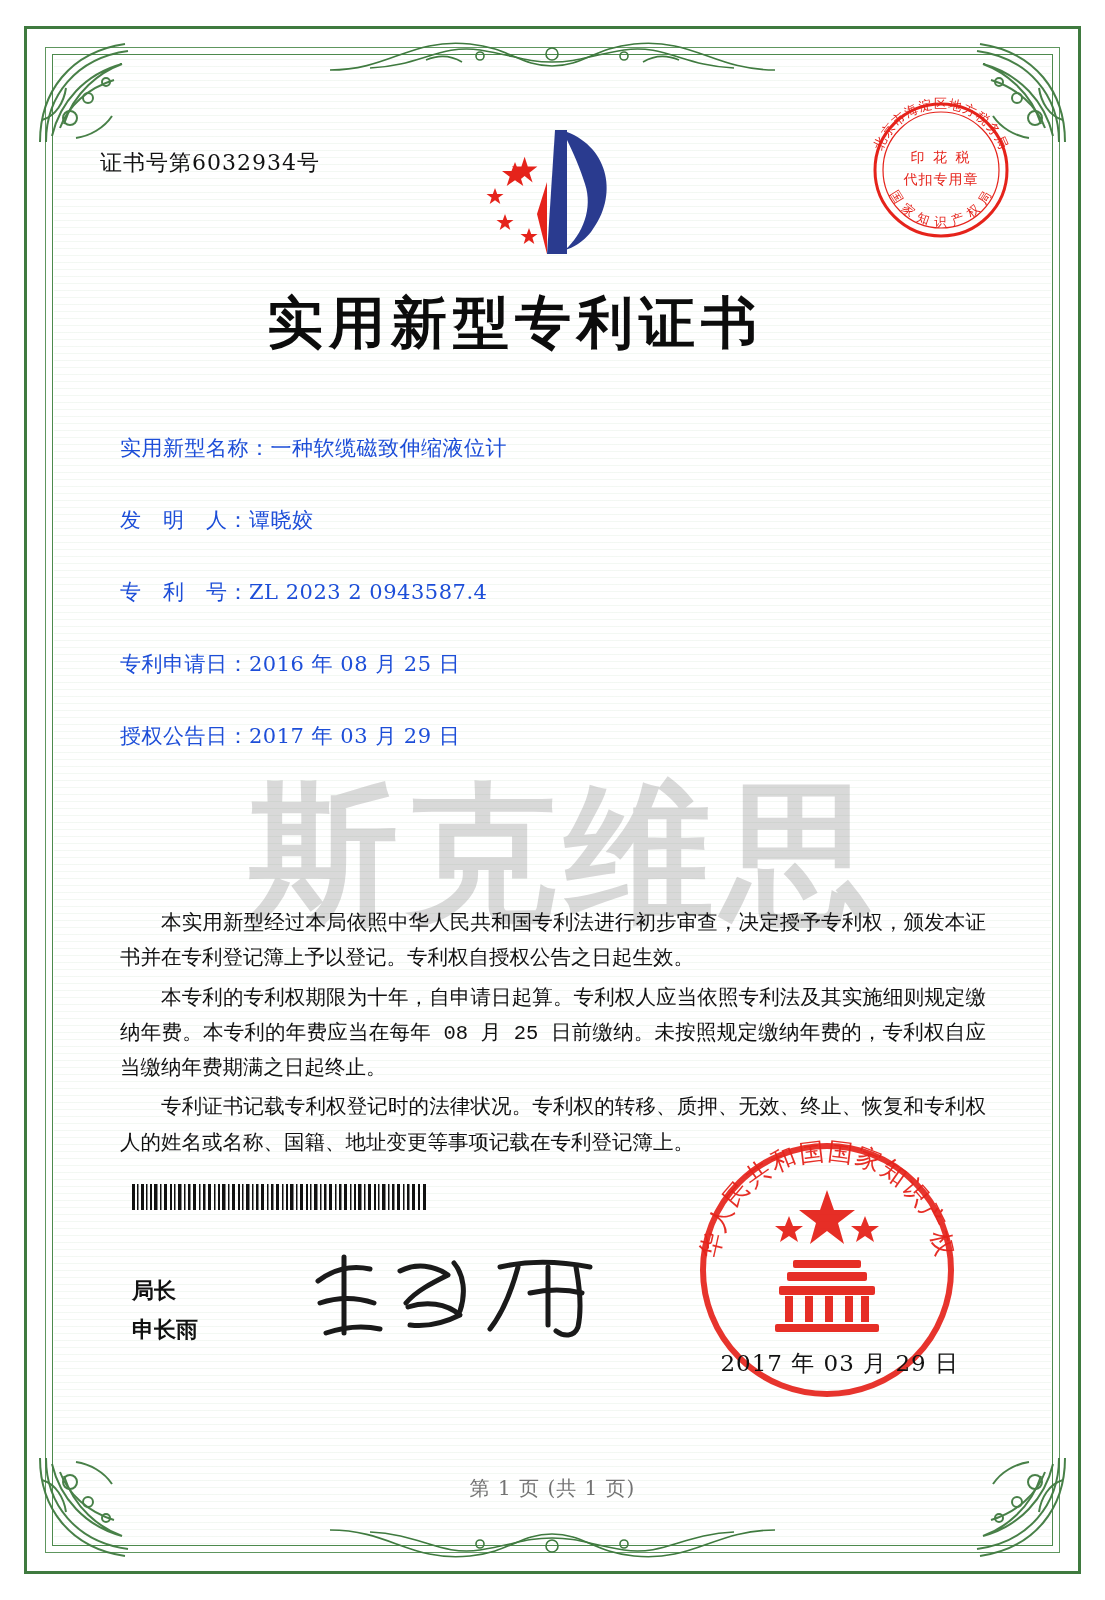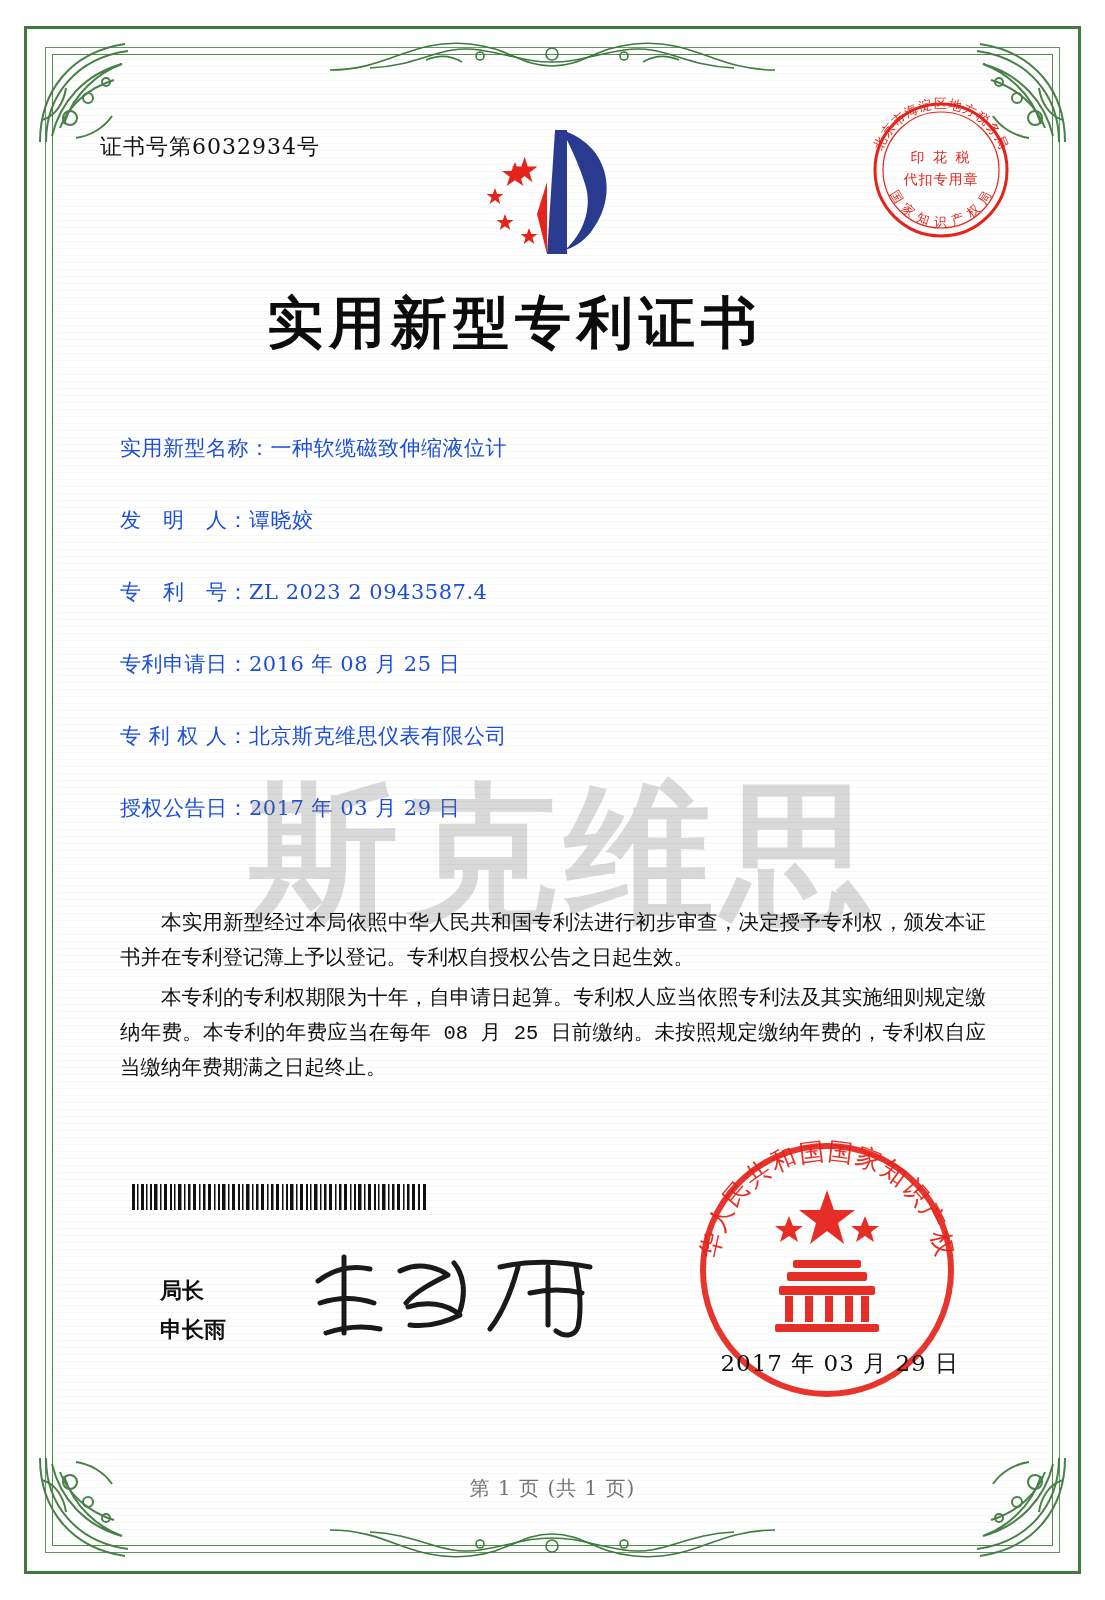--- a/index.html
+++ b/index.html
@@ -80,21 +80,21 @@
   
   .content {
     position: absolute;
     left: 54px; top: 56px;
     width: 997px; height: 1488px;
   }
 
   .cert-number {
     position: absolute;
     left: 46px;
-    top: 76px;
+    top: 92px;
     font-size: 22px;
     color: #111;
     letter-spacing: 1px;
     font-family: "DejaVu Serif", "Liberation Serif", serif;
   }
 
   
   .logo {
     position: absolute;
     left: 405px;
@@ -185,21 +185,20 @@
 
   .signature-block {
     position: absolute;
     left: 78px;
     top: 1215px;
     font-family: "DejaVu Serif", "Liberation Serif", serif;
     font-size: 22px;
     font-weight: bold;
     color: #111;
     line-height: 1.75;
-    margin-left: 28px;
   }
 
   .signature-script {
     position: absolute;
     left: 250px;
     top: 1185px;
     width: 320px;
     height: 110px;
   }
 
@@ -377,32 +376,30 @@
       <div class="field">
         <span class="lbl">发　明　人：</span><span class="val">谭晓姣</span>
       </div>
       <div class="field">
         <span class="lbl">专　利　号：</span><span class="val">ZL 2023 2 0943587.4</span>
       </div>
       <div class="field">
         <span class="lbl">专利申请日：</span><span class="val">2016 年 08 月 25 日</span>
       </div>
       <div class="field">
-        <span class="lbl">专 利 权 人：</span><span class="val">北京斯克维思仪表有限公司</span>
-      </div>
-      <div class="field">
         <span class="lbl">授权公告日：</span><span class="val">2017 年 03 月 29 日</span>
       </div>
     </div>
 
     <div class="watermark">斯克维思</div>
 
     <div class="paragraphs">
       <p>本实用新型经过本局依照中华人民共和国专利法进行初步审查，决定授予专利权，颁发本证书并在专利登记簿上予以登记。专利权自授权公告之日起生效。</p>
       <p>本专利的专利权期限为十年，自申请日起算。专利权人应当依照专利法及其实施细则规定缴纳年费。本专利的年费应当在每年 08 月 25 日前缴纳。未按照规定缴纳年费的，专利权自应当缴纳年费期满之日起终止。</p>
+      <p>专利证书记载专利权登记时的法律状况。专利权的转移、质押、无效、终止、恢复和专利权人的姓名或名称、国籍、地址变更等事项记载在专利登记簿上。</p>
     </div>
 
     <div class="barcode">
       <svg viewBox="0 0 300 26" preserveAspectRatio="none">
         <g fill="#111">
           <rect x="0" y="0" width="3" height="26"></rect>
             <rect x="5" y="0" width="1.5" height="26"></rect>
           <rect x="9" y="0" width="3" height="26"></rect>
             <rect x="14" y="0" width="1.5" height="26"></rect>
           <rect x="18" y="0" width="2" height="26"></rect>

